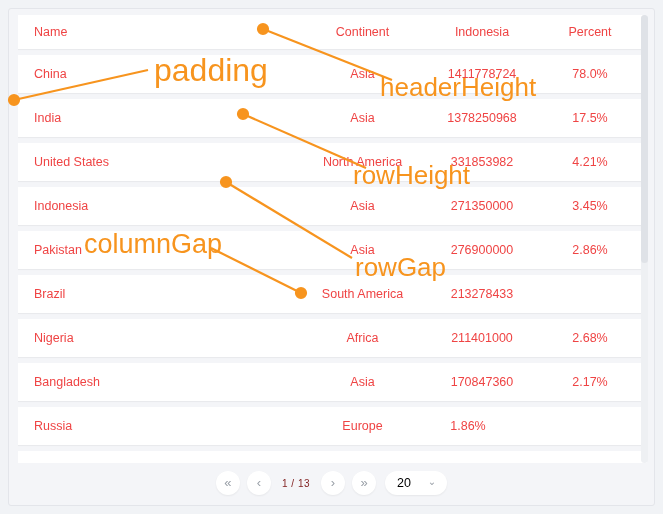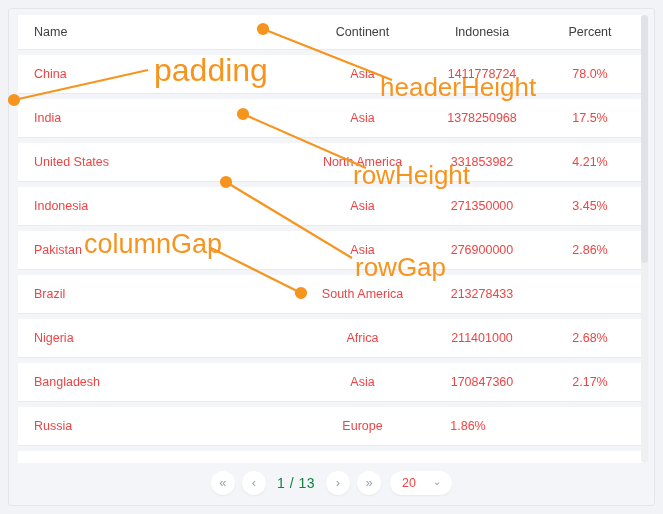--- a/index.html
+++ b/index.html
@@ -51,21 +51,21 @@
     content:"";
     position:absolute;
     left:-1px;top:6px;bottom:6px;
     width:1px;
     background:#e8eaee;
   }
   .col-name{width:286px;padding-left:16px;justify-content:flex-start;}
   .col-continent{width:117px;justify-content:center;}
   .col-population{width:122px;justify-content:center;}
   .col-percent{width:94px;justify-content:center;}
-  .header-row .cell{color:#404040;}
+  .header-row .cell{color:#ef4444;}
   .header-row .col-name{justify-content:flex-start;}
 
   
   .vscroll{
     position:absolute;
     right:6px;top:6px;
     width:7px;height:448px;
     background:#eef0f3;
     border-radius:4px;
   }
@@ -96,38 +96,38 @@
     box-shadow:0 1px 2px rgba(0,0,0,.06);
     color:#9aa0a8;
     font-size:13px;
     line-height:24px;
     text-align:center;
     cursor:pointer;
     padding:0;
     font-family:"Liberation Sans",sans-serif;
   }
   .pg-label{
-    font-size:14px;
-    color:#15803d;
+    font-size:10px;
+    color:#7f1d1d;
     padding:0 4px;
     letter-spacing:.5px;
     text-align:center;
   }
   .pg-select{
     position:relative;
     width:62px;height:24px;
     background:#ffffff;
     border-radius:12px;
     box-shadow:0 1px 2px rgba(0,0,0,.06);
     display:flex;
     align-items:center;
     margin-left:2px;
   }
   .pg-select-val{
-    font-size:12.5px;color:#ef4444;
+    font-size:12.5px;color:#000000;
     padding-left:12px;
   }
   .pg-caret{
     position:absolute;right:11px;top:50%;
     transform:translateY(-60%);
     color:#9aa0a8;font-size:10px;
   }
 
   
   .anno-svg{

